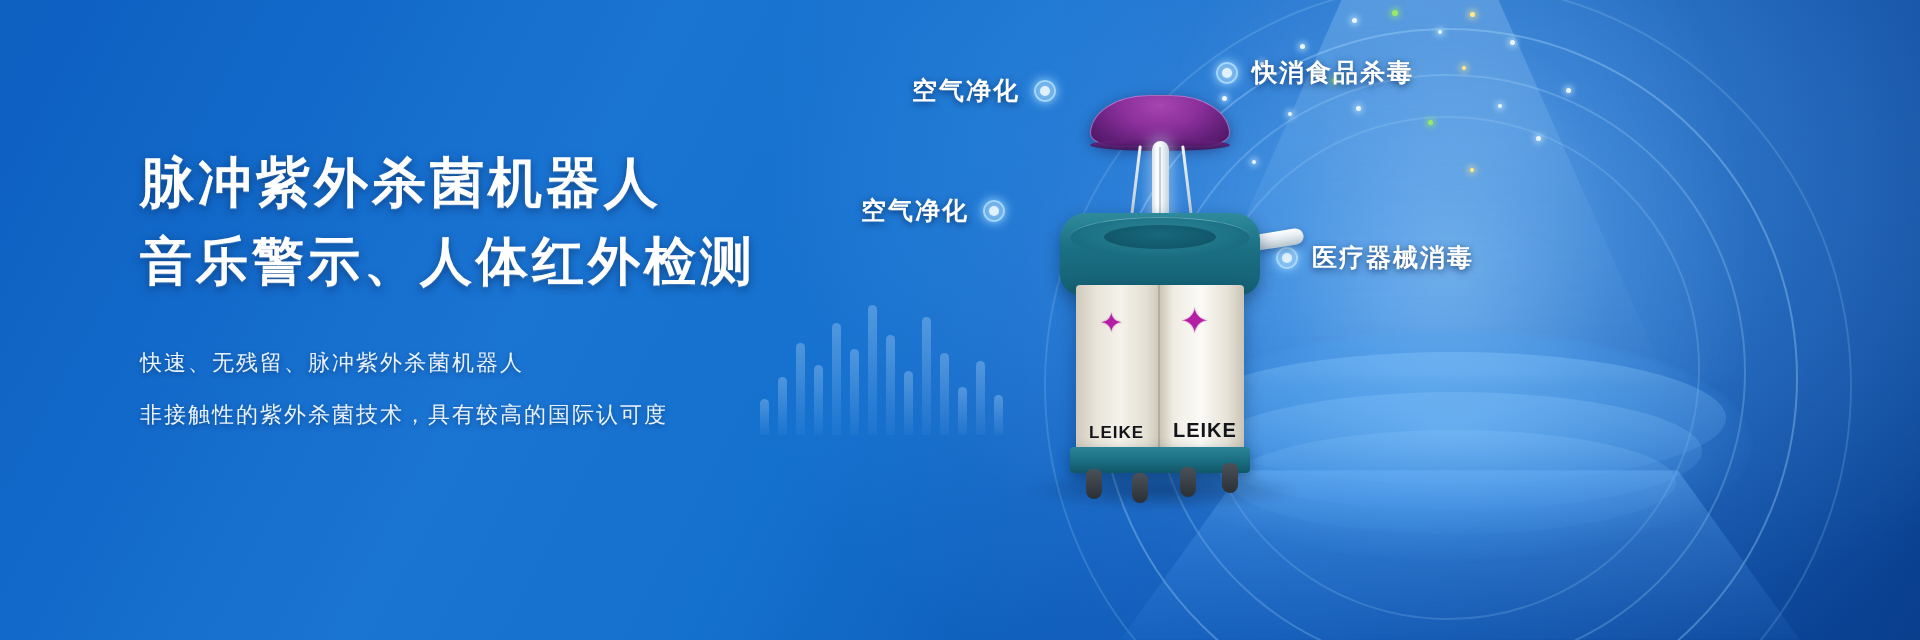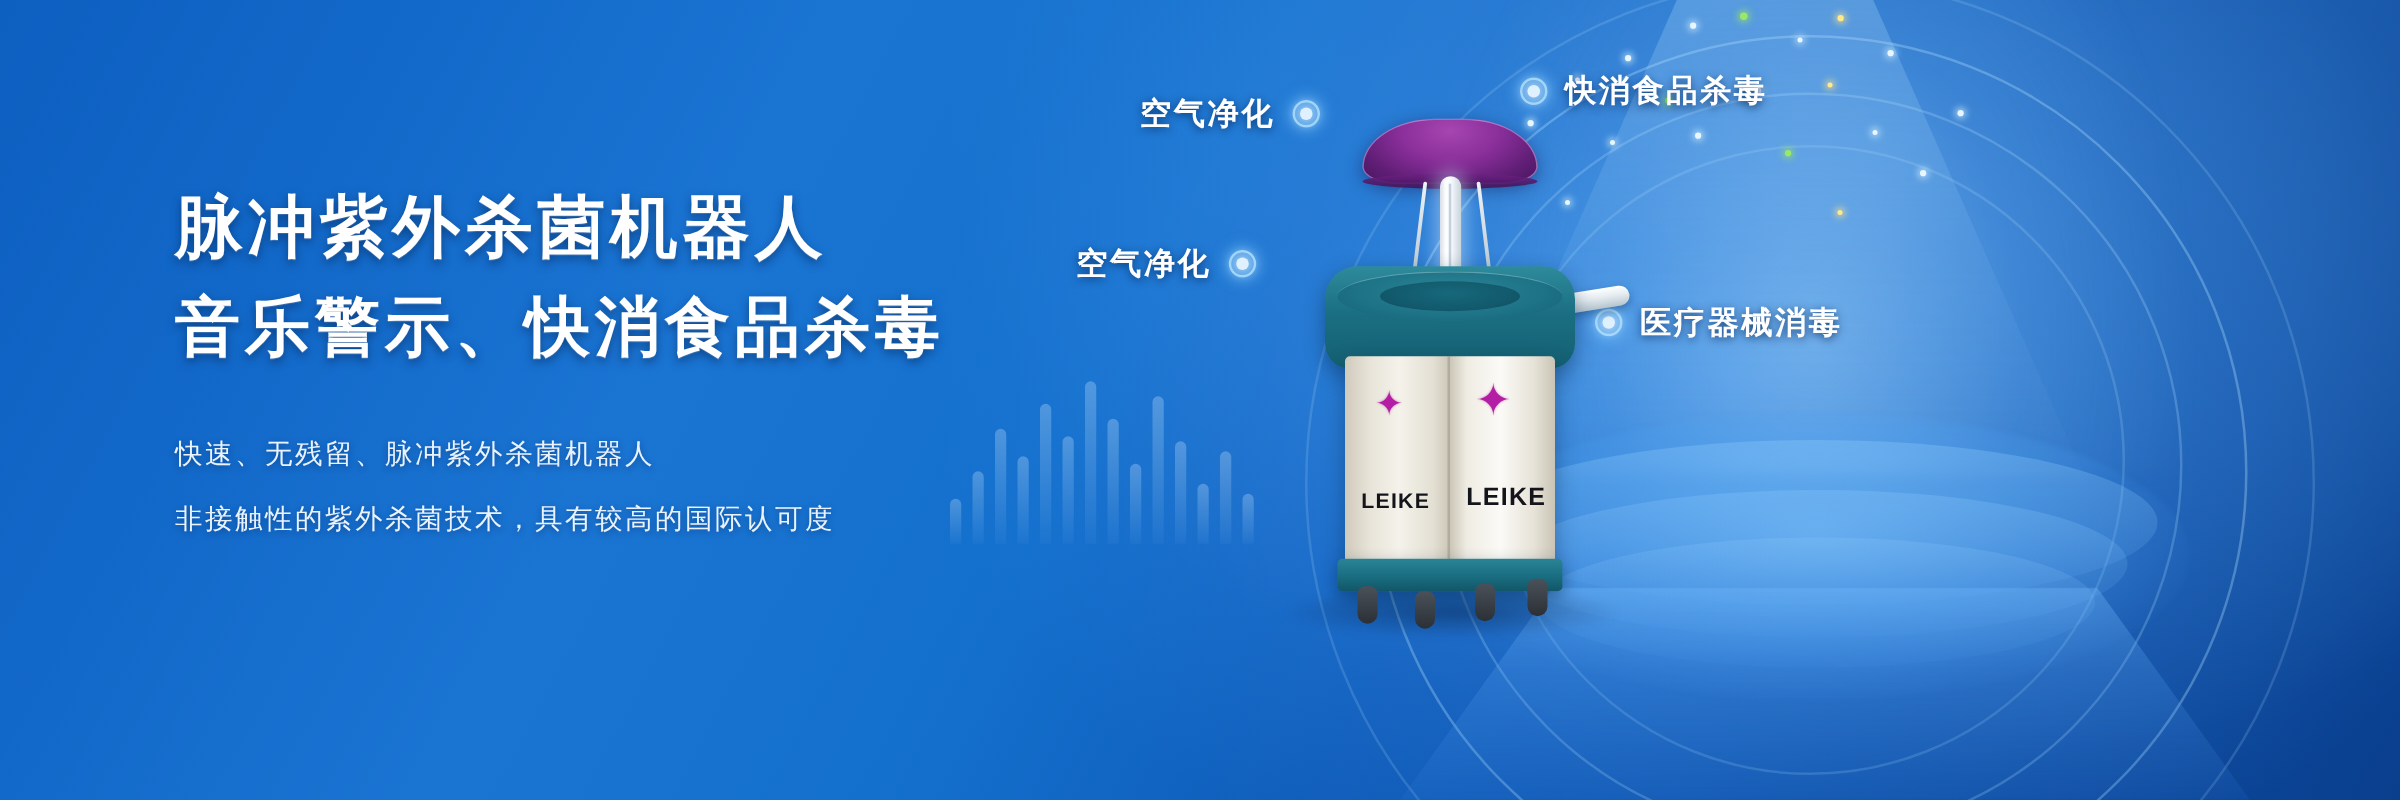--- a/index.html
+++ b/index.html
@@ -132,20 +132,21 @@
     border-radius:4px;
     box-shadow:0 8px 18px rgba(6,38,70,.38);
   }
   .edge{position:absolute;left:118px;top:190px;width:2px;height:168px;background:rgba(150,145,132,.5);}
   .star{position:absolute;color:#b31ea5;font-size:34px;line-height:1;text-shadow:0 0 2px rgba(170,20,150,.6);}
   .st1{left:60px;top:215px;font-size:27px;}
   .st2{left:140px;top:208px;font-size:35px;}
   .brand{
     position:absolute;color:#14151a;font-weight:700;letter-spacing:1px;
     font-family:"Liberation Sans","DejaVu Sans",sans-serif;
+    margin-top:32px;
   }
   .br1{left:49px;top:296px;font-size:17px;}
   .br2{left:133px;top:292px;font-size:20px;}
   .skirt{
     position:absolute;left:30px;top:352px;width:180px;height:26px;border-radius:4px;
     background:linear-gradient(180deg,#2a8496 0%,#1a6d80 55%,#115668 100%);
     box-shadow:0 6px 14px rgba(6,38,70,.45);
   }
   .wheel{position:absolute;width:16px;height:30px;border-radius:7px 7px 9px 9px;
     background:linear-gradient(180deg,#4a5159,#2b3036);}
@@ -207,21 +208,21 @@
       <i style="height:118px"></i>
         <i style="height:82px"></i>
         <i style="height:48px"></i>
       <i style="height:74px"></i>
         <i style="height:40px"></i>
     </div>
   </div>
 
   <div class="copy">
     <div class="h1">脉冲紫外杀菌机器人</div>
-    <div class="h2">音乐警示、快消食品杀毒</div>
+    <div class="h2">音乐警示、人体红外检测</div>
     <div class="desc">
       <p>快速、无残留、脉冲紫外杀菌机器人</p>
       <p>非接触性的紫外杀菌技术，具有较高的国际认可度</p>
     </div>
   </div>
 
   <div class="callout c-waste">
     <span class="lbl">空气净化</span>
     <span class="dot"></span>
   </div>

